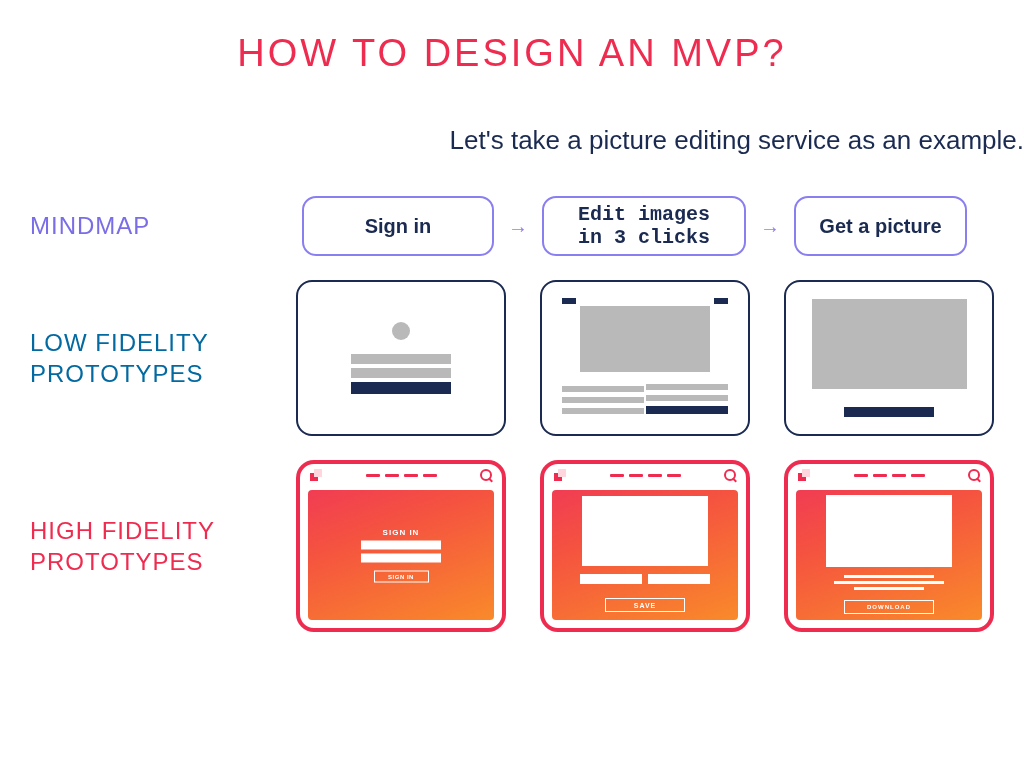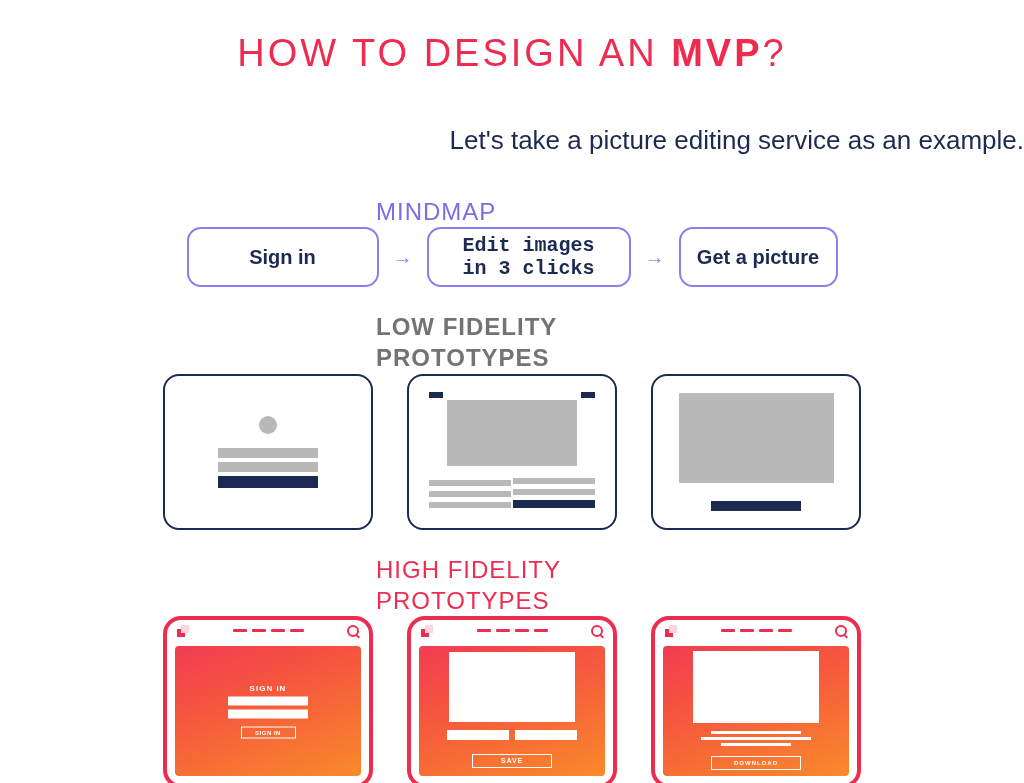--- a/index.html
+++ b/index.html
@@ -11,21 +11,21 @@
   overflow: hidden;
 }
 .title {
   text-align: center;
   padding-top: 32px;
   font-size: 38px;
   font-weight: 300;
   letter-spacing: 3px;
   color: #ee2c50;
 }
-.title .bold { font-weight: 700; }
+.title .bold { font-weight: 400; }
 
 .subtitle-block {
   text-align: center;
   margin-top: 50px;
 }
 .subtitle1 {
   font-size: 26px;
   font-weight: 800;
   letter-spacing: 2px;
   color: #1b2a51;
@@ -39,31 +39,30 @@
 }
 
 .grid {
   margin-top: 40px;
   padding: 0 30px 0 30px;
 }
 .row {
   display: flex;
   align-items: center;
   margin-bottom: 24px;
-  flex-direction: column;
 }
 .row-label {
   width: 272px;
   font-size: 24px;
   font-weight: 500;
   letter-spacing: 1px;
   line-height: 1.3;
 }
 .row-label.mindmap { color: #7a6de8; }
-.row-label.lowfi { color: #737373; font-weight: bold; }
+.row-label.lowfi { color: #0369a1; }
 .row-label.hifi { color: #ee2c50; }
 
 .row-cards {
   display: flex;
   align-items: center;
   gap: 10px;
 }
 
 
 .step {
@@ -75,21 +74,21 @@
   align-items: center;
   justify-content: center;
   text-align: center;
   font-size: 20px;
   font-weight: 600;
   color: #1b2a51;
   line-height: 1.15;
 }
 .step.w1 { width: 192px; }
 .step.w2 { width: 204px; font-family: Liberation Mono, monospace; }
-.step.w3 { width: 159px; }
+.step.w3 { width: 173px; }
 
 .arrow {
   color: #8a7ff0;
   font-size: 20px;
   padding: 0 4px;
 }
 
 
 .lf-card {
   width: 210px;

